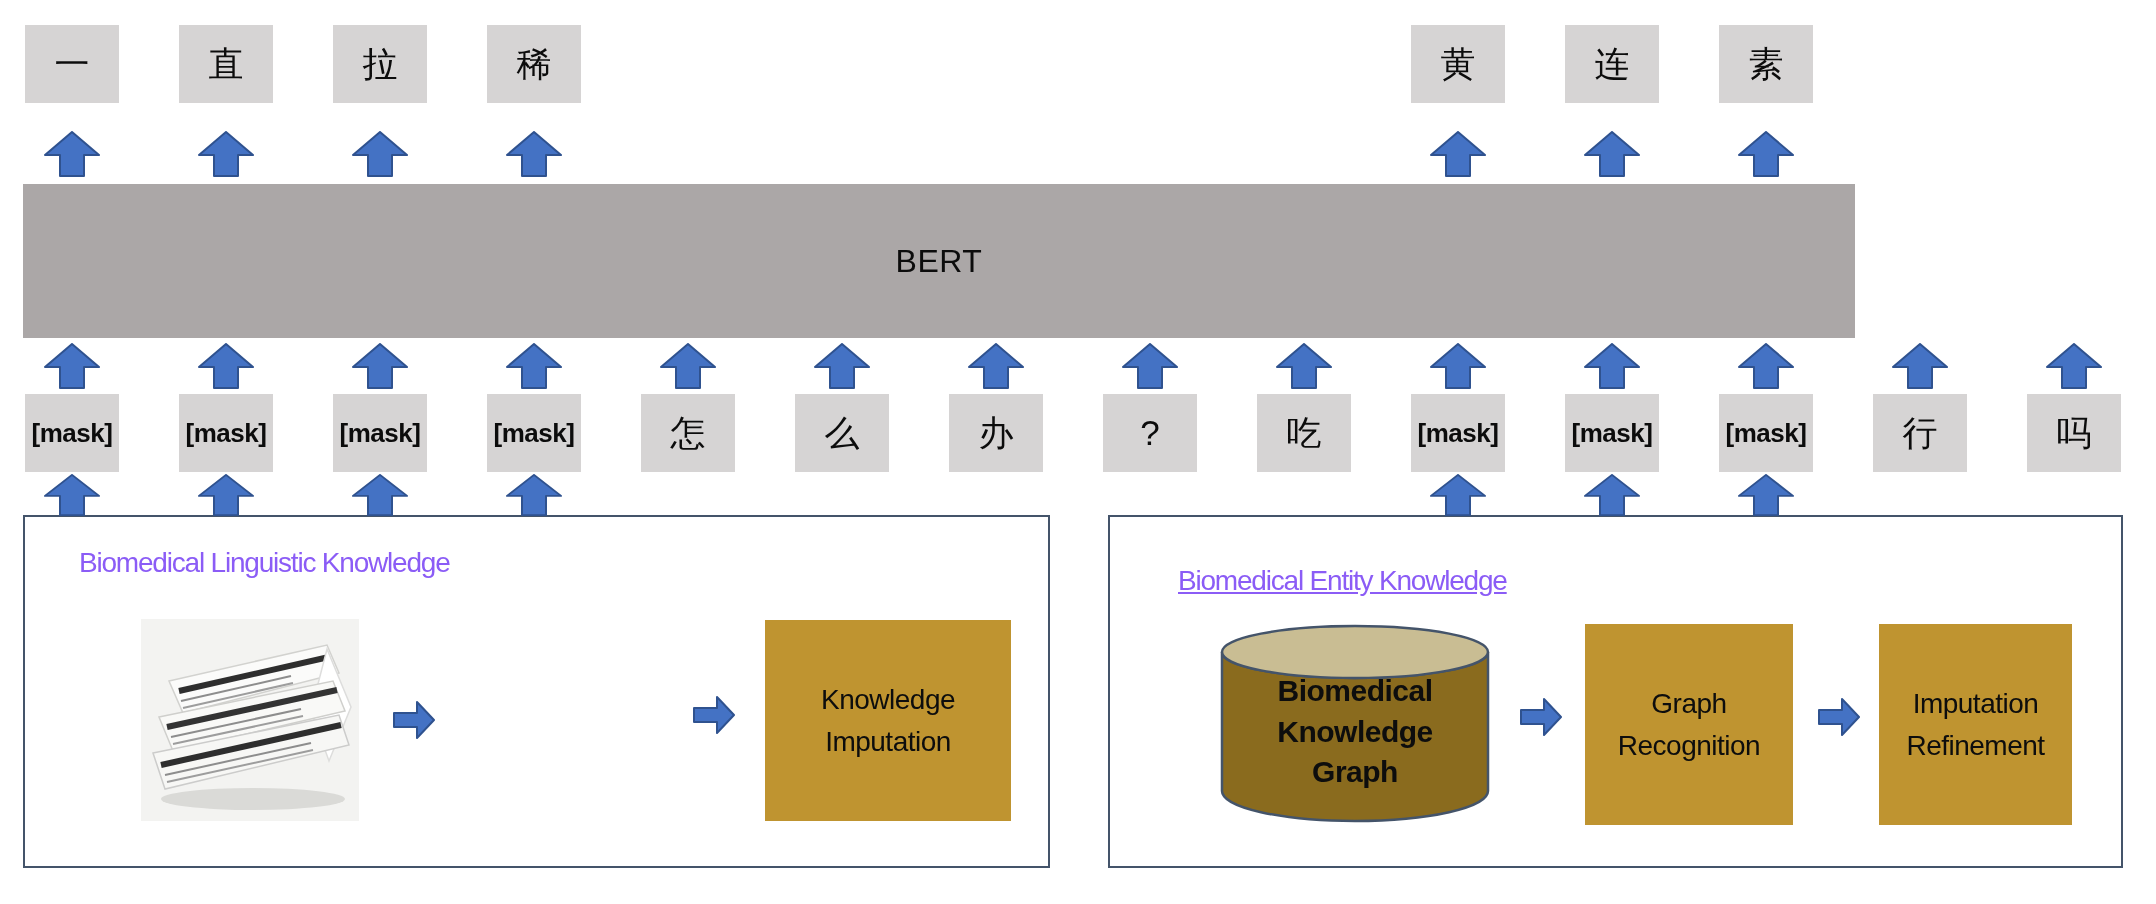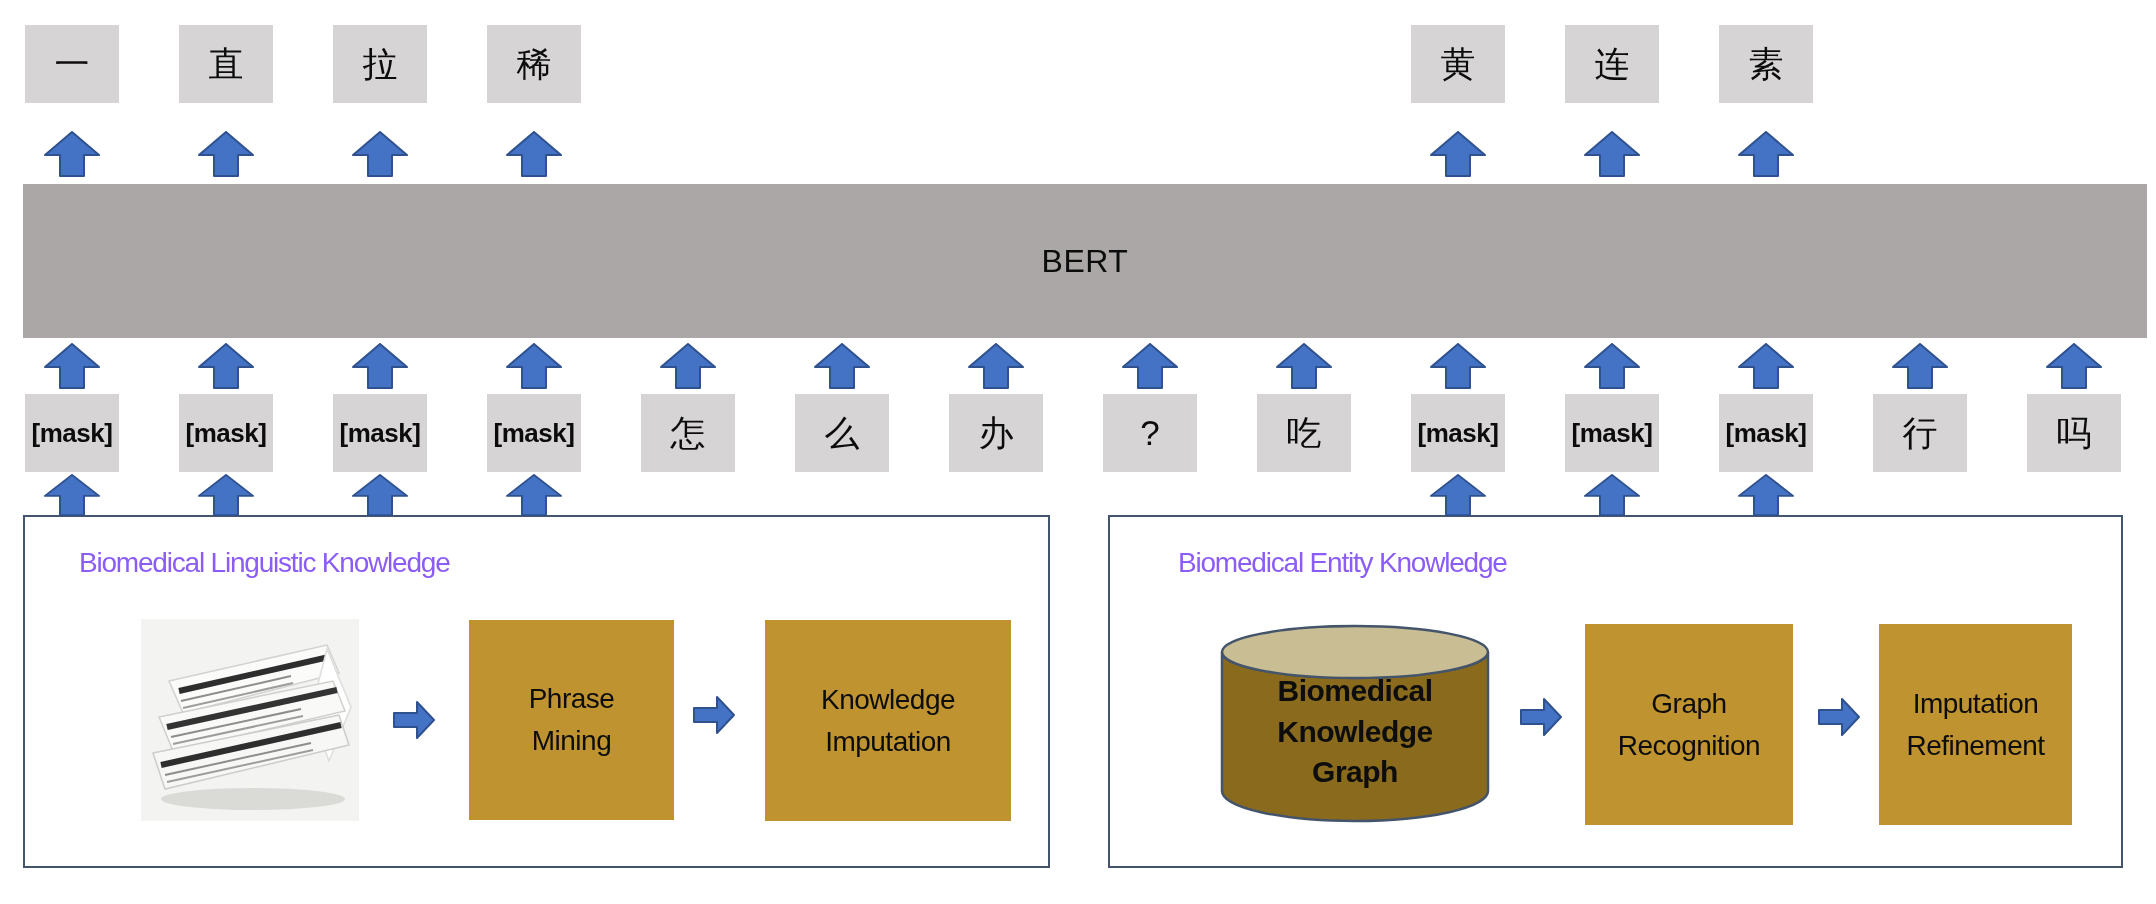--- a/index.html
+++ b/index.html
@@ -1,20 +1,20 @@
 <!DOCTYPE html>
 <html style="--token-box: #d6d4d4; --bert-bar: #aba7a7; --arrow-fill: #4472c4; --arrow-stroke: #2f528f; --gold-box: #bf9430; --cylinder-body: #8a6b1e; --cylinder-top: #c9bd93; --panel-border: #44546a;"><head>
 <meta charset="utf-8">
 <style>
   html,body{margin:0;padding:0;background:#ffffff;}
   body{font-family:"Liberation Sans","DejaVu Sans",sans-serif;color:#0c0c0c;}
   #stage{position:relative;width:2156px;height:904px;background:#ffffff;overflow:hidden;}
 
   
-  .bert-bar{position:absolute;left:23px;top:184px;width:2124px;height:154px;
+  .bert-bar{position:absolute;left:23px;top:184px;width:1832px;height:154px;
     background:var(--bert-bar,#aba7a7);display:flex;align-items:center;justify-content:center;
     font-size:32px;letter-spacing:.5px;color:#0c0c0c;}
 
   
   .tok{position:absolute;width:94px;height:78px;background:var(--token-box,#d6d4d4);
     display:flex;align-items:center;justify-content:center;}
   .tok.cjk{font-size:35px;}
   .tok.mask{font-size:26px;letter-spacing:-.5px;font-weight:bold;}
 
   
@@ -284,37 +284,34 @@
         <line x1="26" y1="163" x2="172" y2="131" stroke="#9d9d9d" stroke-width="2"></line>
       </svg>
     </div>
 
     <div class="arrow" style="left:368px;top:183px;">
       <svg width="42" height="40" viewBox="0 0 42 40">
           <polygon points="1,13 24,13 24,2 41,20 24,38 24,27 1,27"></polygon>
         </svg>
     </div>
 
-    <div class="step-box" style="left:444px;top:103px;width:205px;height:200px;">
-      <span class="lbl">Phrase Mining</span>
-    </div>
 
     <div class="arrow" style="left:668px;top:178px;">
       <svg width="42" height="40" viewBox="0 0 42 40">
           <polygon points="1,13 24,13 24,2 41,20 24,38 24,27 1,27"></polygon>
         </svg>
     </div>
 
     <div class="step-box" style="left:740px;top:103px;width:246px;height:201px;">
       <span class="lbl">Knowledge Imputation</span>
     </div>
   </div>
 
   <div class="panel" style="left:1108px;width:1015px;">
-    <div class="panel-title" style="left:68px;top:30px;">Biomedical Entity Knowledge</div>
+    <div class="panel-title" style="left:68px;top:48px;text-decoration:underline;">Biomedical Entity Knowledge</div>
 
     <div class="cylinder" style="left:110px;top:106px;width:270px;height:204px;">
       <svg width="270" height="204" viewBox="0 0 270 204">
         <path class="cyl-body" d="M2,29 L2,168 A133,30 0 0 0 268,168 L268,29 A133,26 0 0 1 2,29 Z"></path>
         <ellipse class="cyl-top" cx="135" cy="29" rx="133" ry="26"></ellipse>
       </svg>
       <div class="cyl-label">
         <span class="lbl">Biomedical Knowledge Graph</span>
       </div>
     </div>

